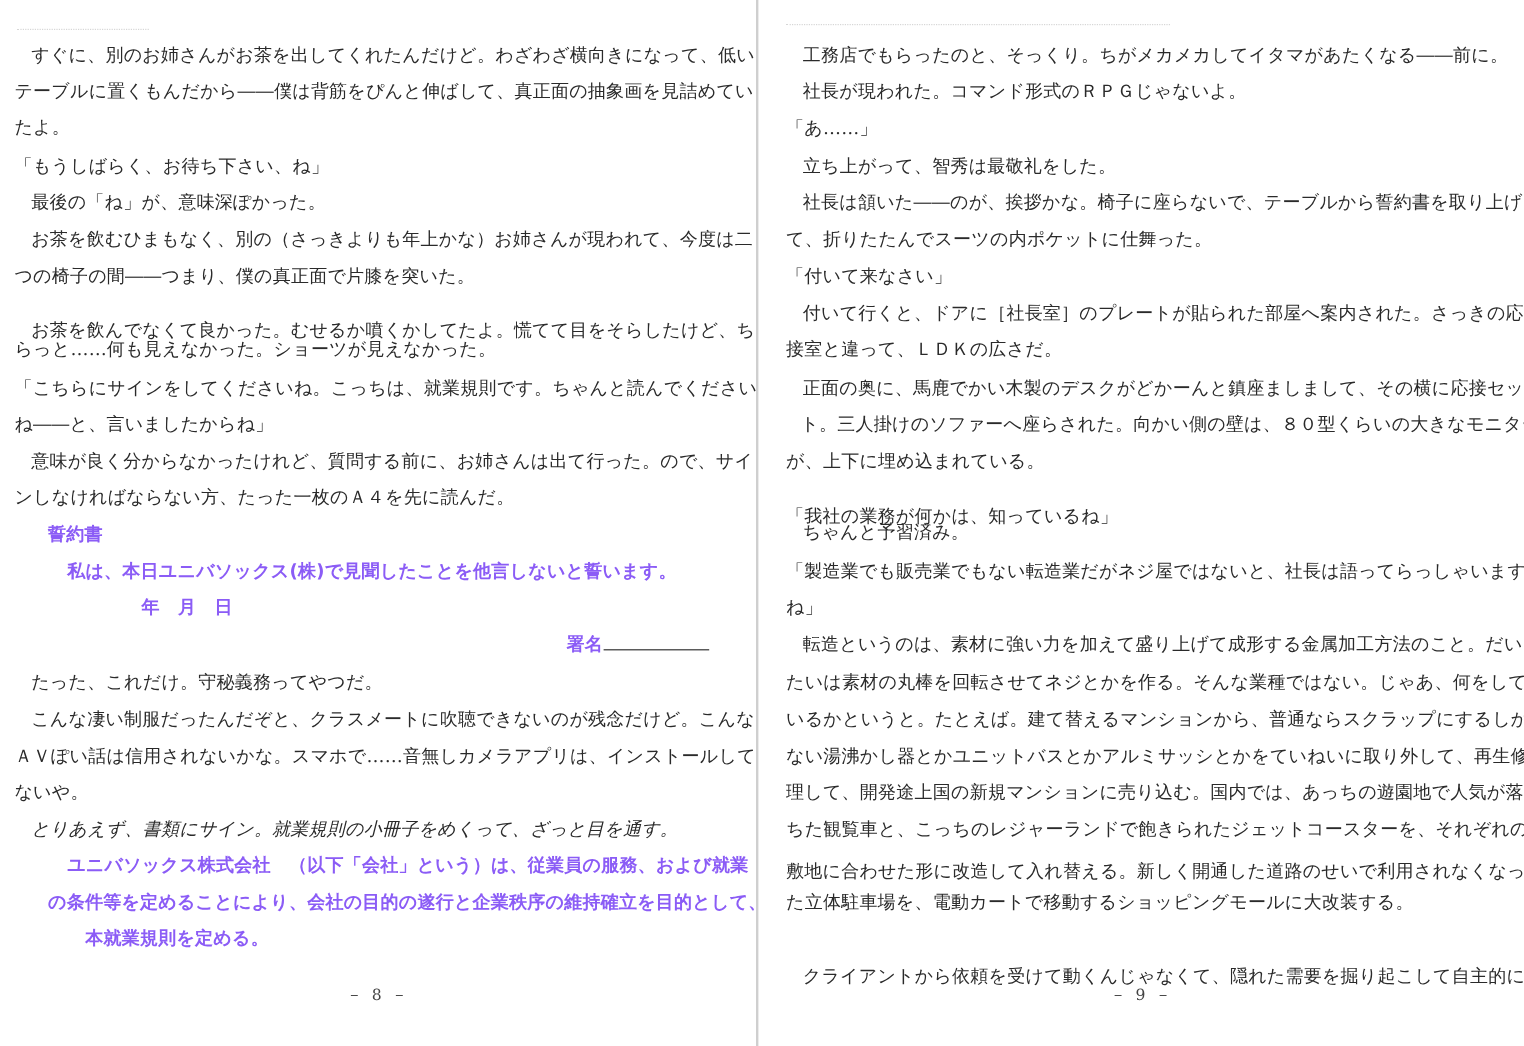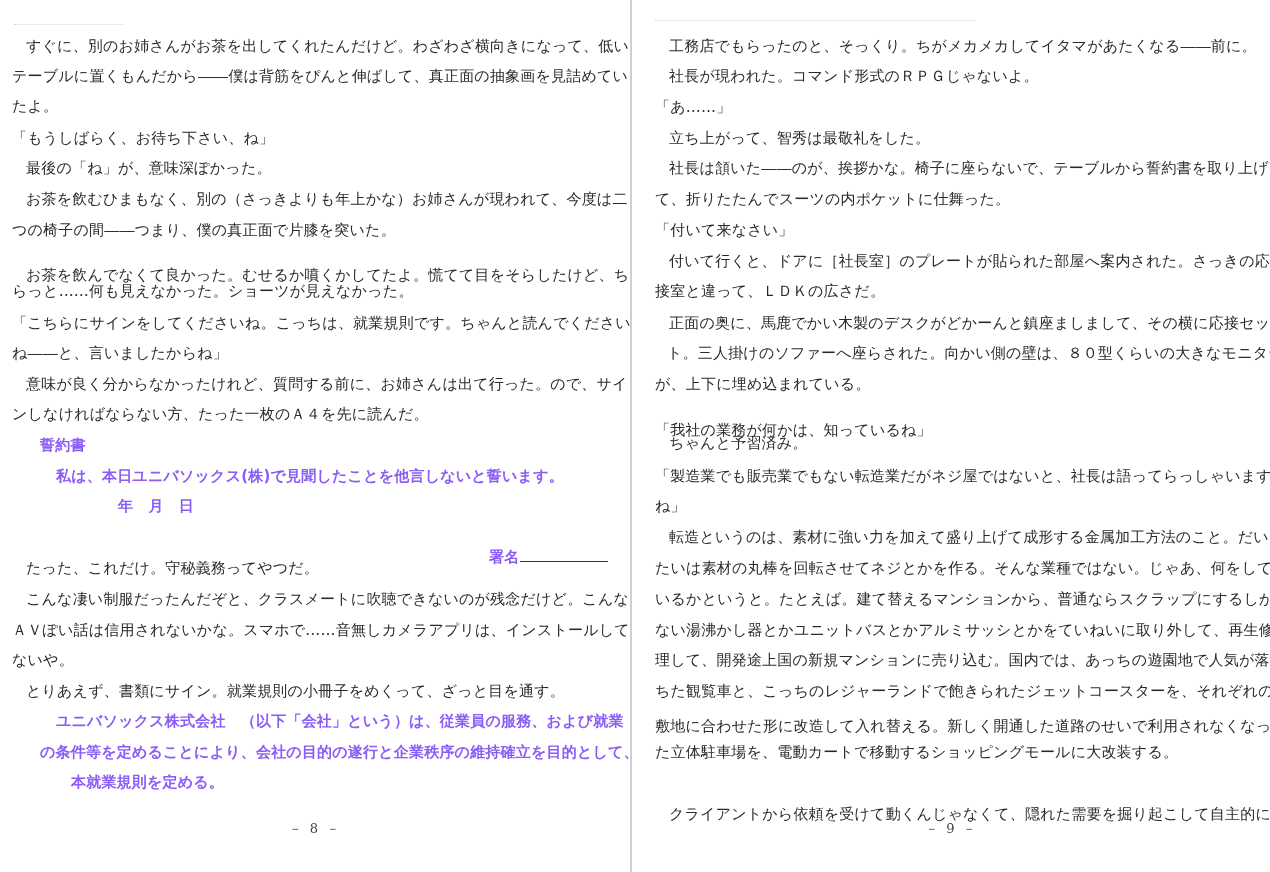--- a/index.html
+++ b/index.html
@@ -58,26 +58,26 @@
       <div class="line" style="left: 12px; top: 307px;">ね――と、言いましたからね」</div>
       <div class="line" style="left: 26px; top: 338px;">意味が良く分からなかったけれど、質問する前に、お姉さんは出て行った。ので、サイ</div>
       <div class="line" style="left: 12px; top: 368px;">ンしなければならない方、たった一枚のＡ４を先に読んだ。</div>
       <div class="line bold" style="left: 40px; top: 399px;">誓約書</div>
       <div class="line bold" style="left: 56px; top: 430px;">私は、本日ユニバソックス(株)で見聞したことを他言しないと誓います。</div>
       <div class="line bold" style="left: 118px; top: 460px;">年　月　日</div>
       <div class="line" style="left: 26px; top: 522px;">たった、これだけ。守秘義務ってやつだ。</div>
       <div class="line" style="left: 26px; top: 553px;">こんな凄い制服だったんだぞと、クラスメートに吹聴できないのが残念だけど。こんな</div>
       <div class="line" style="left: 12px; top: 584px;">ＡＶぽい話は信用されないかな。スマホで……音無しカメラアプリは、インストールして</div>
       <div class="line" style="left: 12px; top: 614px;">ないや。</div>
-      <div class="line" style="left: 26px; top: 645px;">とりあえず、書類にサイン。就業規則の小冊子をめくって、ざっと目を通す。</div>
+      <div class="line" style="left: 26px; top: 645px; font-style: italic;">とりあえず、書類にサイン。就業規則の小冊子をめくって、ざっと目を通す。</div>
       <div class="line bold" style="left: 56px; top: 675px;">ユニバソックス株式会社　（以下「会社」という）は、従業員の服務、および就業</div>
       <div class="line bold" style="left: 40px; top: 706px;">の条件等を定めることにより、会社の目的の遂行と企業秩序の維持確立を目的として、</div>
       <div class="line bold" style="left: 40px; top: 736px; margin-left: 31px;">本就業規則を定める。</div>
     </div>
-  <div class="line bold" style="left:489px;top:522px;margin-top:20px;">
+  <div class="line bold" style="left:472px;top:522px;">
     <span>署名</span><span class="sign-underline"></span>
   </div>
   <div class="page-number">－ 8 －</div>
 </div>
 
 <div class="divider"></div>
 
 <div class="page right">
   <div class="ghost" style="left:22px;width:320px;top:20px;"></div>
   <div class="lines" id="right-lines">

